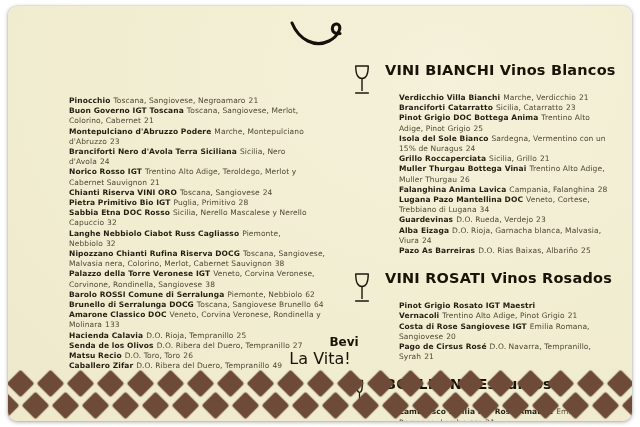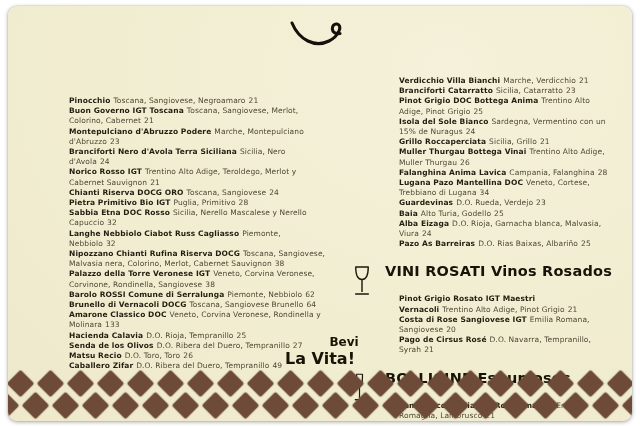--- a/index.html
+++ b/index.html
@@ -26,21 +26,21 @@
   }
   ul.items{list-style:none;margin:14px;padding:0;}
   ul.items li{
     font-size:7.5px;line-height:10.2px;color:#4e4734;letter-spacing:.1px;
   }
   .wine-name{font-weight:700;color:#221d10;}
   .wine-details{margin-left:3px;}
   .wine-price{margin-left:3px;}
   .footer{position:absolute;left:0;top:330px;width:100%;text-align:center;color:#171307;}
   .motto1{font-size:12px;font-weight:700;line-height:13px;margin-left:48px;}
-  .motto2{font-size:16px;font-weight:700;line-height:19px;}
+  .motto2{font-size:16px;font-weight:400;line-height:19px;}
   .diamond-band{position:absolute;left:0;right:0;bottom:0;height:52px;overflow:hidden;}
   .diamond-row{position:absolute;display:flex;gap:11px;}
   .diamond-row.row1{top:5px;left:3px;}
   .diamond-row.row2{top:27px;left:-12px;}
   .diamond{
     width:19px;height:19px;flex:none;background:#6e4a38;border-radius:2px;
     transform:rotate(45deg);box-shadow:0 0 0 1px rgba(110,74,56,.35);
   }
 </style>
 </head>
@@ -54,52 +54,59 @@
 
   <div class="col col-left">
     <div>
   <div class="section">
     <ul class="items">
             <li><span class="wine-name">Pinocchio</span><span class="wine-details">Toscana, Sangiovese, Negroamaro</span><span class="wine-price">21</span></li>
             <li><span class="wine-name">Buon Governo IGT Toscana</span><span class="wine-details">Toscana, Sangiovese, Merlot, Colorino, Cabernet</span><span class="wine-price">21</span></li>
             <li><span class="wine-name">Montepulciano d'Abruzzo Podere</span><span class="wine-details">Marche, Montepulciano d'Abruzzo</span><span class="wine-price">23</span></li>
             <li><span class="wine-name">Branciforti Nero d'Avola Terra Siciliana</span><span class="wine-details">Sicilia, Nero d'Avola</span><span class="wine-price">24</span></li>
             <li><span class="wine-name">Norico Rosso IGT</span><span class="wine-details">Trentino Alto Adige, Teroldego, Merlot y Cabernet Sauvignon</span><span class="wine-price">21</span></li>
-            <li><span class="wine-name">Chianti Riserva DOCG ORO</span><span class="wine-details">Toscana, Sangiovese</span><span class="wine-price">24</span></li>
+            <li><span class="wine-name">Chianti Riserva VINI ORO</span><span class="wine-details">Toscana, Sangiovese</span><span class="wine-price">24</span></li>
             <li><span class="wine-name">Pietra Primitivo Bio IGT</span><span class="wine-details">Puglia, Primitivo</span><span class="wine-price">28</span></li>
             <li><span class="wine-name">Sabbia Etna DOC Rosso</span><span class="wine-details">Sicilia, Nerello Mascalese y Nerello Capuccio</span><span class="wine-price">32</span></li>
             <li><span class="wine-name">Langhe Nebbiolo Ciabot Russ Cagliasso</span><span class="wine-details">Piemonte, Nebbiolo</span><span class="wine-price">32</span></li>
             <li><span class="wine-name">Nipozzano Chianti Rufina Riserva DOCG</span><span class="wine-details">Toscana, Sangiovese, Malvasia nera, Colorino, Merlot, Cabernet Sauvignon</span><span class="wine-price">38</span></li>
             <li><span class="wine-name">Palazzo della Torre Veronese IGT</span><span class="wine-details">Veneto, Corvina Veronese, Corvinone, Rondinella, Sangiovese</span><span class="wine-price">38</span></li>
             <li><span class="wine-name">Barolo ROSSI Comune di Serralunga</span><span class="wine-details">Piemonte, Nebbiolo</span><span class="wine-price">62</span></li>
-            <li><span class="wine-name">Brunello di Vernacoli DOCG</span><span class="wine-details">Toscana, Sangiovese Brunello</span><span class="wine-price">64</span></li>
+            <li><span class="wine-name">Brunello di Serralunga DOCG</span><span class="wine-details">Toscana, Sangiovese Brunello</span><span class="wine-price">64</span></li>
             <li><span class="wine-name">Amarone Classico DOC</span><span class="wine-details">Veneto, Corvina Veronese, Rondinella y Molinara</span><span class="wine-price">133</span></li>
             <li><span class="wine-name">Hacienda Calavia</span><span class="wine-details">D.O. Rioja, Tempranillo</span><span class="wine-price">25</span></li>
             <li><span class="wine-name">Senda de los Olivos</span><span class="wine-details">D.O. Ribera del Duero, Tempranillo</span><span class="wine-price">27</span></li>
             <li><span class="wine-name">Matsu Recio</span><span class="wine-details">D.O. Toro, Toro</span><span class="wine-price">26</span></li>
             <li><span class="wine-name">Caballero Zifar</span><span class="wine-details">D.O. Ribera del Duero, Tempranillo</span><span class="wine-price">49</span></li>
           </ul>
   </div>
 </div>
   </div>
 
   <div class="col col-right">
     <div>
   <div class="section">
+    <div class="section-header">
+      <span class="glass"><svg viewBox="0 0 24 40" width="20" height="35">
+                <path d="M4.5 2.5 C4.5 13 7 17.5 12 17.5 C17 17.5 19.5 13 19.5 2.5 Z" fill="none" stroke="#1d190e" stroke-width="1.7" stroke-linejoin="round"></path>
+                <line x1="12" y1="17.5" x2="12" y2="32.5" stroke="#1d190e" stroke-width="1.7"></line>
+                <path d="M4.5 35 L19.5 35" stroke="#1d190e" stroke-width="2" stroke-linecap="round"></path>
+              </svg></span>
+      <h2 class="section-title">VINI BIANCHI Vinos Blancos</h2>
+    </div>
     <ul class="items">
             <li><span class="wine-name">Verdicchio Villa Bianchi</span><span class="wine-details">Marche, Verdicchio</span><span class="wine-price">21</span></li>
             <li><span class="wine-name">Branciforti Catarratto</span><span class="wine-details">Sicilia, Catarratto</span><span class="wine-price">23</span></li>
             <li><span class="wine-name">Pinot Grigio DOC Bottega Anima</span><span class="wine-details">Trentino Alto Adige, Pinot Grigio</span><span class="wine-price">25</span></li>
             <li><span class="wine-name">Isola del Sole Bianco</span><span class="wine-details">Sardegna, Vermentino con un 15% de Nuragus</span><span class="wine-price">24</span></li>
             <li><span class="wine-name">Grillo Roccaperciata</span><span class="wine-details">Sicilia, Grillo</span><span class="wine-price">21</span></li>
             <li><span class="wine-name">Muller Thurgau Bottega Vinai</span><span class="wine-details">Trentino Alto Adige, Muller Thurgau</span><span class="wine-price">26</span></li>
             <li><span class="wine-name">Falanghina Anima Lavica</span><span class="wine-details">Campania, Falanghina</span><span class="wine-price">28</span></li>
             <li><span class="wine-name">Lugana Pazo Mantellina DOC</span><span class="wine-details">Veneto, Cortese, Trebbiano di Lugana</span><span class="wine-price">34</span></li>
             <li><span class="wine-name">Guardevinas</span><span class="wine-details">D.O. Rueda, Verdejo</span><span class="wine-price">23</span></li>
-            <li><span class="wine-name">Baia</span><span class="wine-details">Alto Turia, Godello</span><span class="wine-price">25</span></li>
             <li><span class="wine-name">Alba Eizaga</span><span class="wine-details">D.O. Rioja, Garnacha blanca, Malvasia, Viura</span><span class="wine-price">24</span></li>
             <li><span class="wine-name">Pazo As Barreiras</span><span class="wine-details">D.O. Rias Baixas, Albariño</span><span class="wine-price">25</span></li>
           </ul>
   </div>
 </div>
     <div>
   <div class="section">
     <div class="section-header">
       <span class="glass"><svg viewBox="0 0 24 40" width="20" height="35">
                 <path d="M4.5 2.5 C4.5 13 7 17.5 12 17.5 C17 17.5 19.5 13 19.5 2.5 Z" fill="none" stroke="#1d190e" stroke-width="1.7" stroke-linejoin="round"></path>

